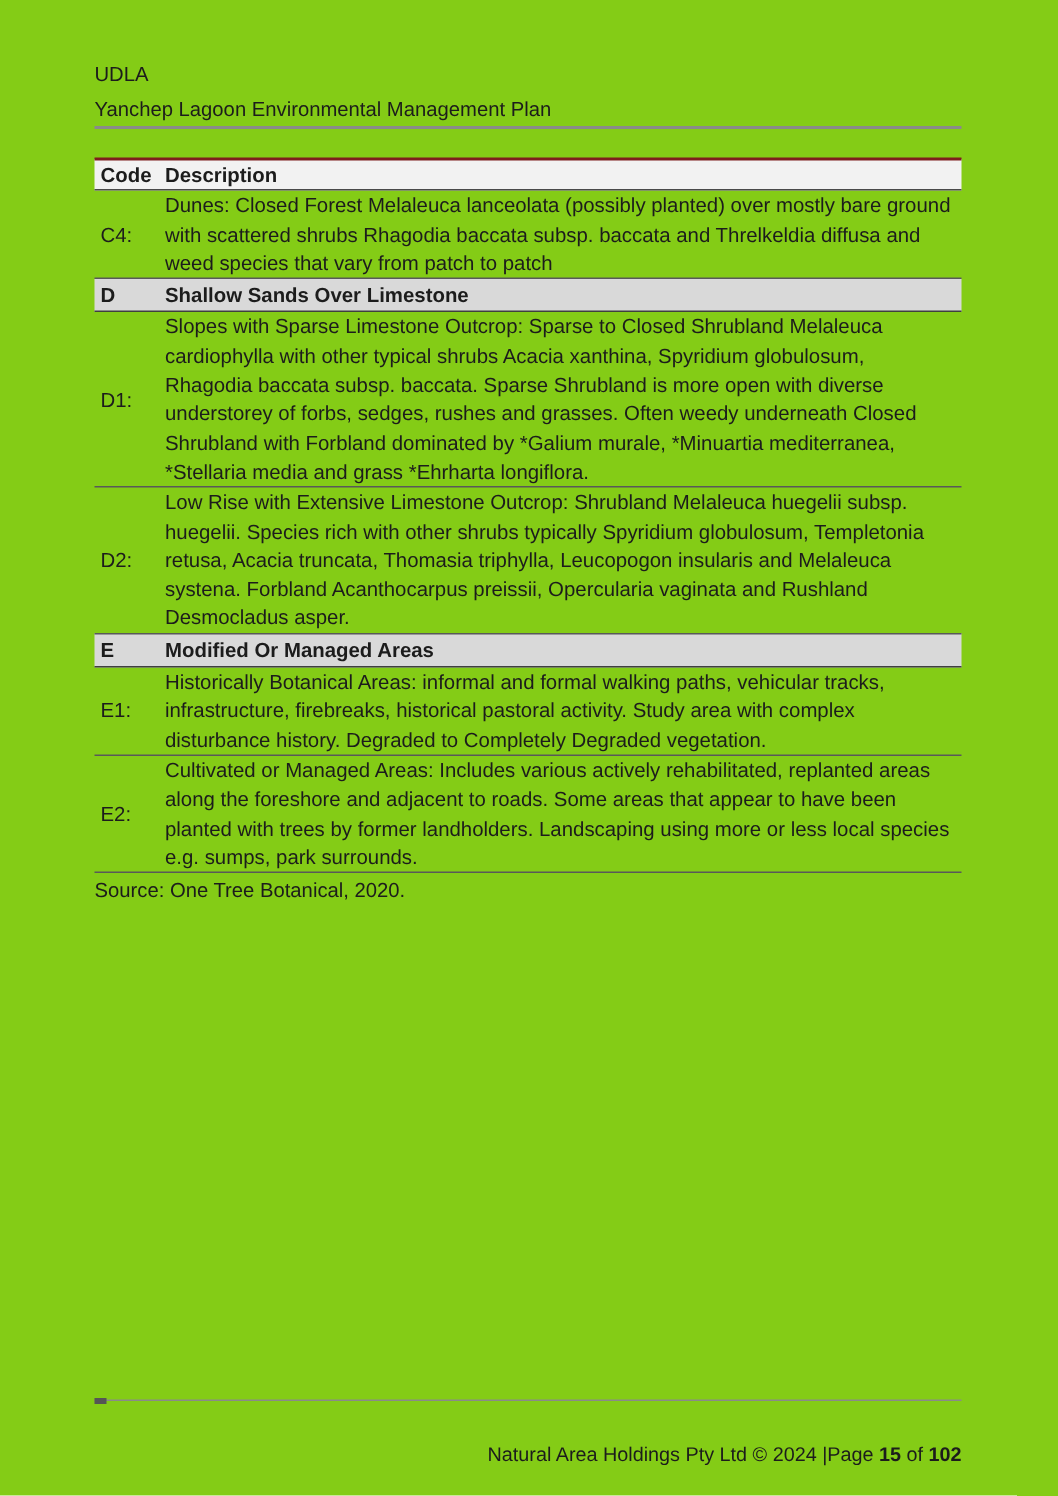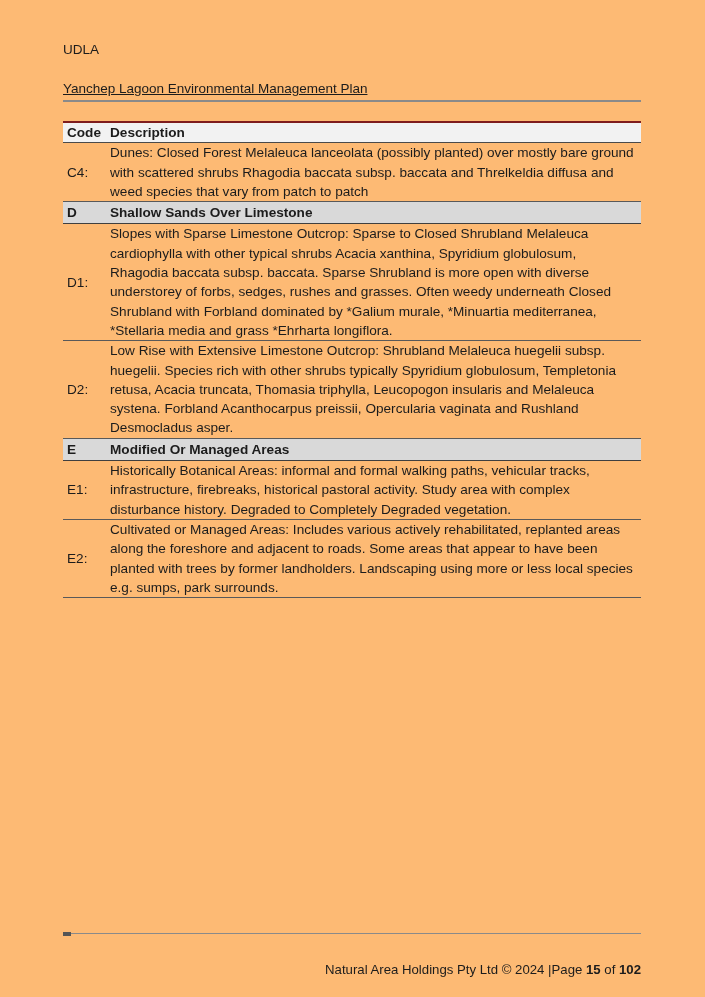--- a/index.html
+++ b/index.html
@@ -1,31 +1,31 @@
 <!DOCTYPE html>
 <html><head>
 <meta charset="utf-8">
 <style>
   html,body{margin:0;padding:0;background:#ffffff;}
   .page{
     position:relative;
     width:705px;height:997px;
-    background:#fdba74;
+    background:#84cc16;
     font-family:"Liberation Sans",sans-serif;
     color:#1c1c1c;
     overflow:hidden;
   }
   .content{
     position:absolute;
     left:63px;top:0;
     width:578px;
   }
   .doc-header{padding-top:40px;}
   .org{font-size:13.5px;line-height:19px;}
-  .title{font-size:13.5px;line-height:19px;margin-top:20px;text-decoration:underline;}
+  .title{font-size:13.5px;line-height:19px;margin-top:4px;}
   .header-rule{border-bottom:2px solid #8a8a8a;margin-top:2px;}
   table.veg-table{
     margin-top:19px;
     width:578px;
     border-collapse:collapse;
     font-size:13.6px;
     line-height:19.3px;
   }
   table.veg-table th, table.veg-table td{
     padding:0 4px;
@@ -126,20 +126,21 @@
             <td>E1:</td>
             <td><span class="seg-b">Historically Botanical Areas:</span><span> informal and formal walking paths, vehicular tracks, infrastructure, firebreaks, historical pastoral activity. Study area with complex disturbance history. Degraded to Completely Degraded vegetation.</span></td>
           </tr>
           <tr>
             <td>E2:</td>
             <td><span class="seg-b">Cultivated or Managed Areas:</span><span> Includes various actively rehabilitated, replanted areas along the foreshore and adjacent to roads. Some areas that appear to have been planted with trees by former landholders. Landscaping using more or less local species e.g. sumps, park surrounds.</span></td>
           </tr>
         </tbody>
     </table>
 
+    <div class="source">Source: One Tree Botanical, 2020.</div>
   </div>
 
   <div class="footer">
     <div class="footer-rule">
         <span class="footer-rule-tip"></span>
       </div>
     <div class="footer-text"><span>Natural Area Holdings Pty Ltd © 2024 |Page </span><span class="bold">15</span><span> of </span><span class="bold">102</span></div>
   </div>
 </div>
 

